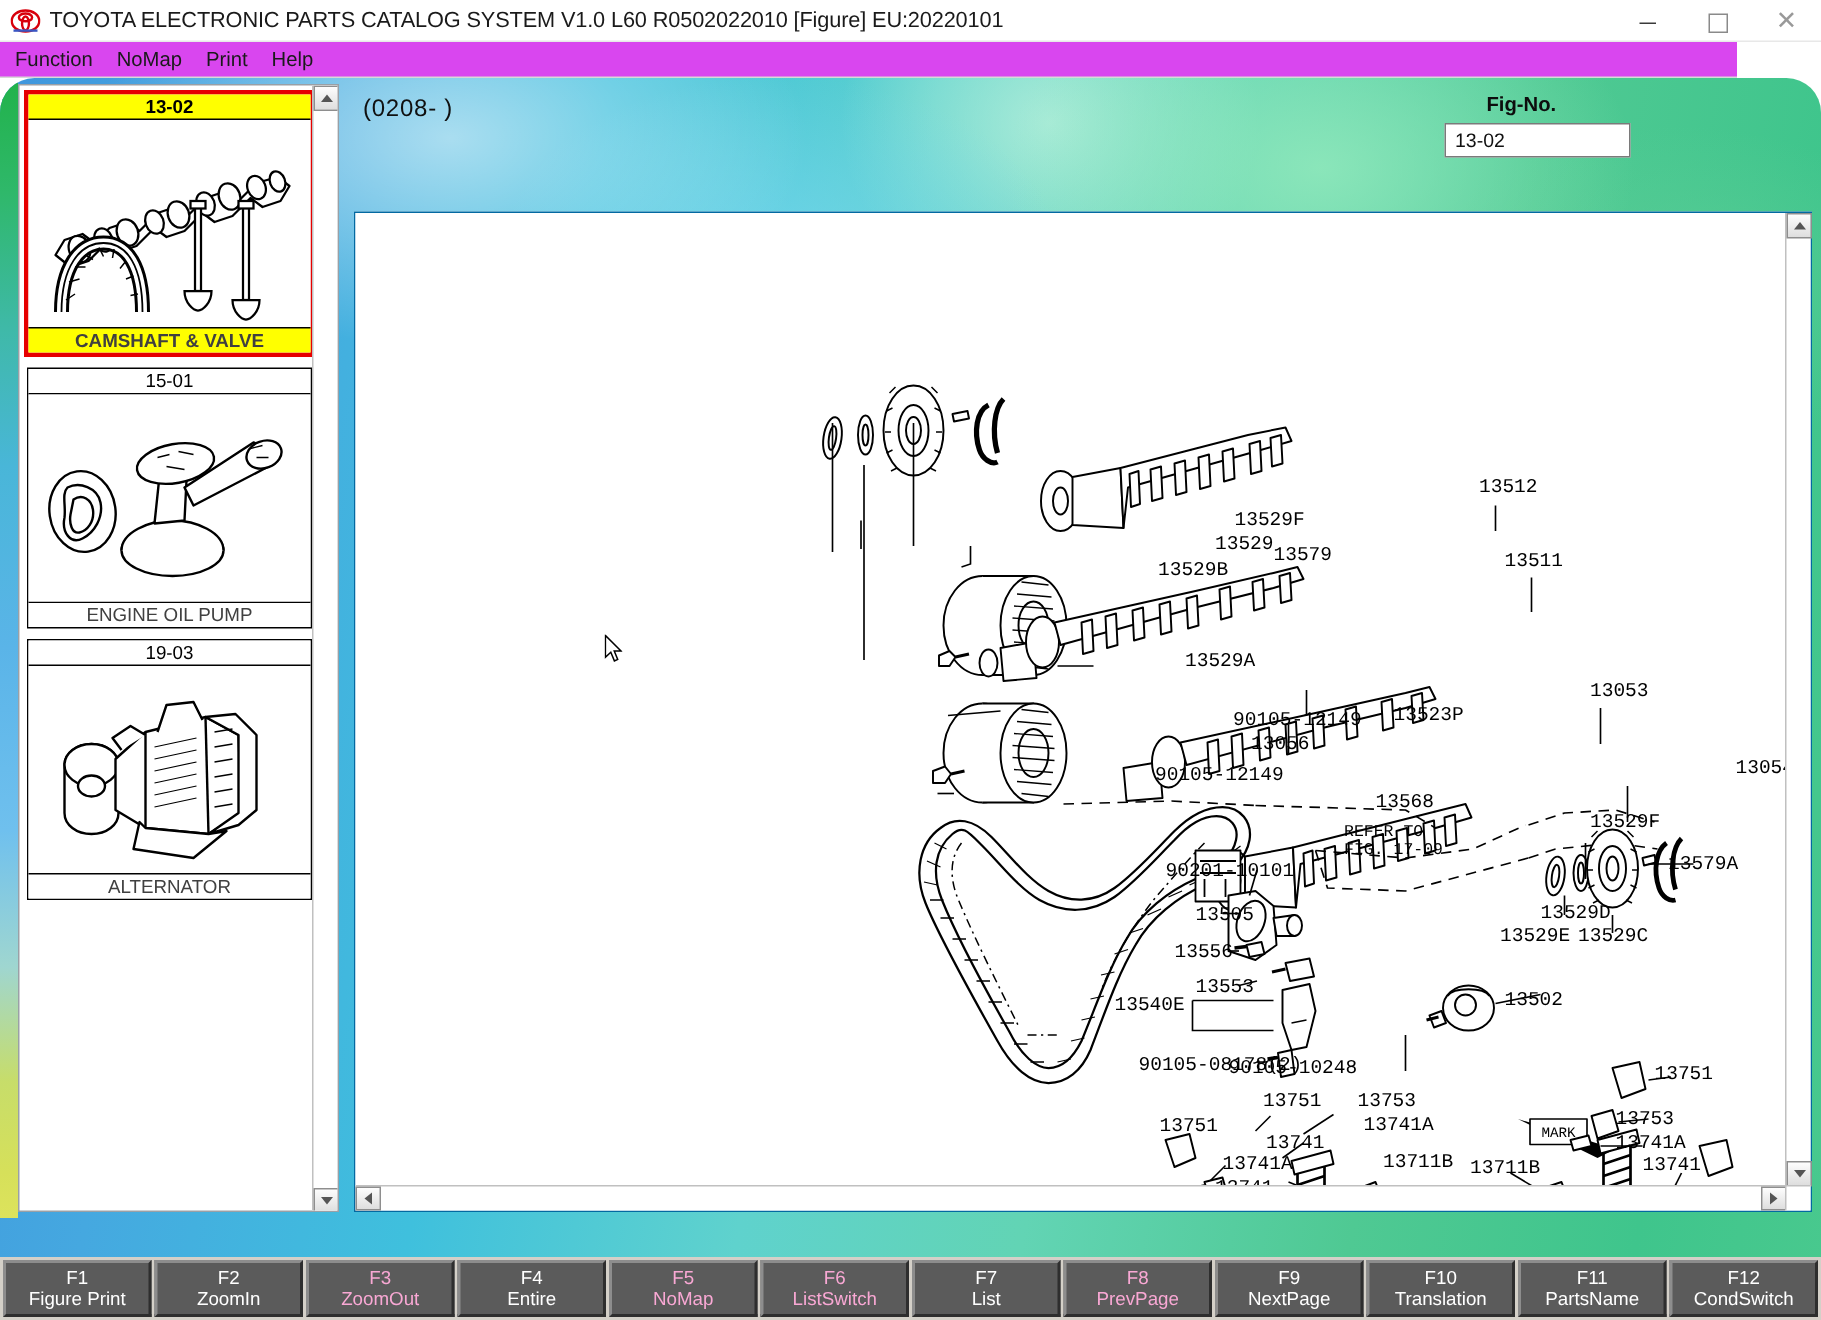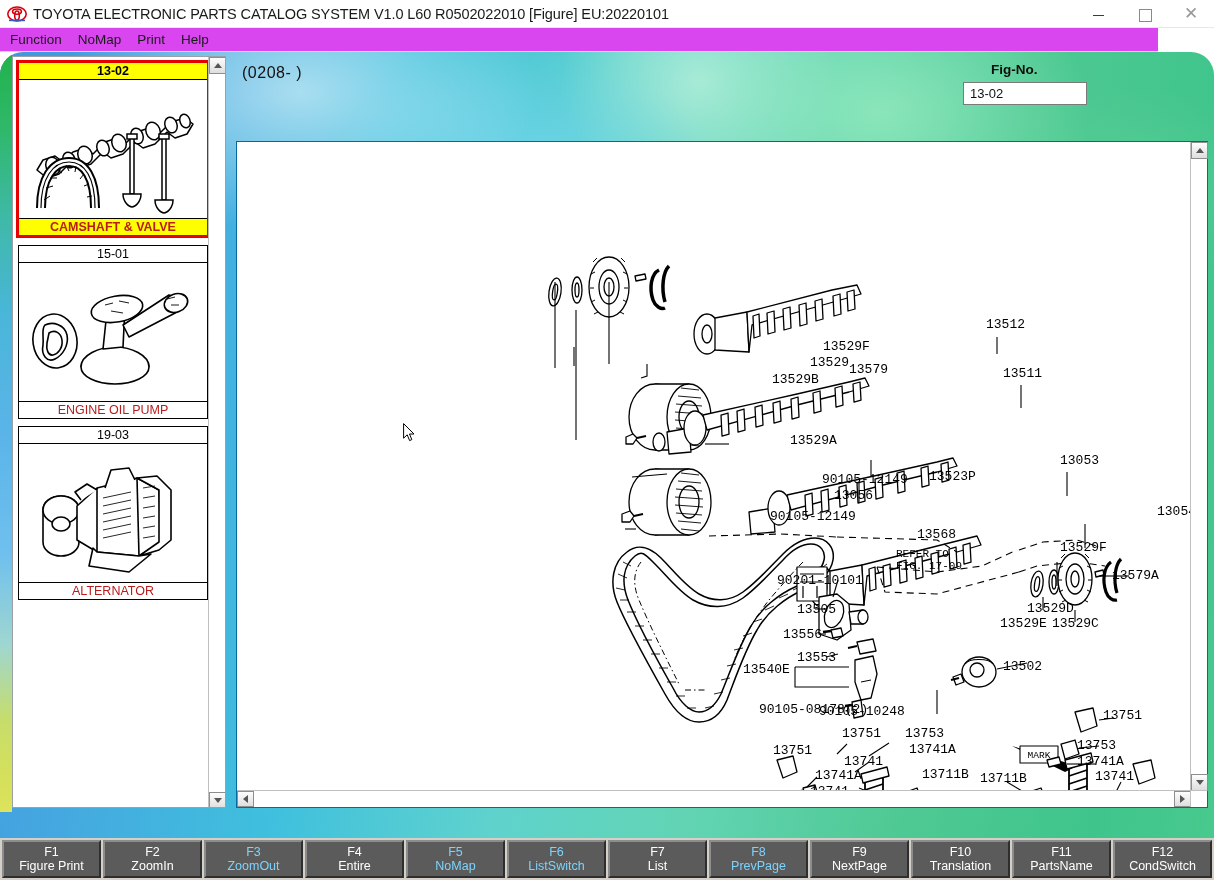--- a/index.html
+++ b/index.html
@@ -91,21 +91,21 @@
   .pnc-card.selected {
     border: 3px solid #e60000; margin-left: 0; width: 194px;
   }
   .pnc-head {
     height: 17px; border-bottom: 1px solid #000; font-size: 12.5px;
     display: flex; align-items: center; justify-content: center; color: #000;
     background: #ffffff;
   }
   .pnc-foot {
     height: 17px; border-top: 1px solid #000; font-size: 12.5px;
-    display: flex; align-items: center; justify-content: center; color: #b91c1c;
+    display: flex; align-items: center; justify-content: center; color: #404040;
     background: #ffffff;
   }
   .pnc-card.selected .pnc-head,
   .pnc-card.selected .pnc-foot { background: #ffff00; font-weight: 600; }
   .pnc-art { height: 138px; background: #fff; position: relative; overflow: hidden; }
   .pnc-art svg { display: block; }
 
   
   .sb-scroll {
     position: absolute; right: 0; top: 0; width: 17px; height: 752px;
@@ -189,21 +189,21 @@
   }
   .fkey {
     flex: 1; margin: 0 1px; background: #5b5b5b;
     border-top: 2px solid #8d8d8d; border-left: 2px solid #8d8d8d;
     border-right: 2px solid #2e2e2e; border-bottom: 2px solid #2e2e2e;
     display: flex; flex-direction: column; align-items: center; justify-content: center;
     color: #ffffff; line-height: 1.15; cursor: default; text-align: right;
   }
   .fkey .fk-num { font-size: 12.5px; }
   .fkey .fk-lab { font-size: 12.5px; }
-  .fkey.disabled .fk-num, .fkey.disabled .fk-lab { color: #7dd3fc; }
+  .fkey.disabled .fk-num, .fkey.disabled .fk-lab { color: #f9a8d4; }
 </style>
 </head>
 <body>
 
 <div id="app">
 
   <div class="titlebar">
     <div class="toyota-logo">
       <svg width="20" height="20" viewBox="0 0 20 20">
         <ellipse cx="10" cy="10" rx="9.2" ry="7" fill="none" stroke="#d8000c" stroke-width="1.6"></ellipse>

